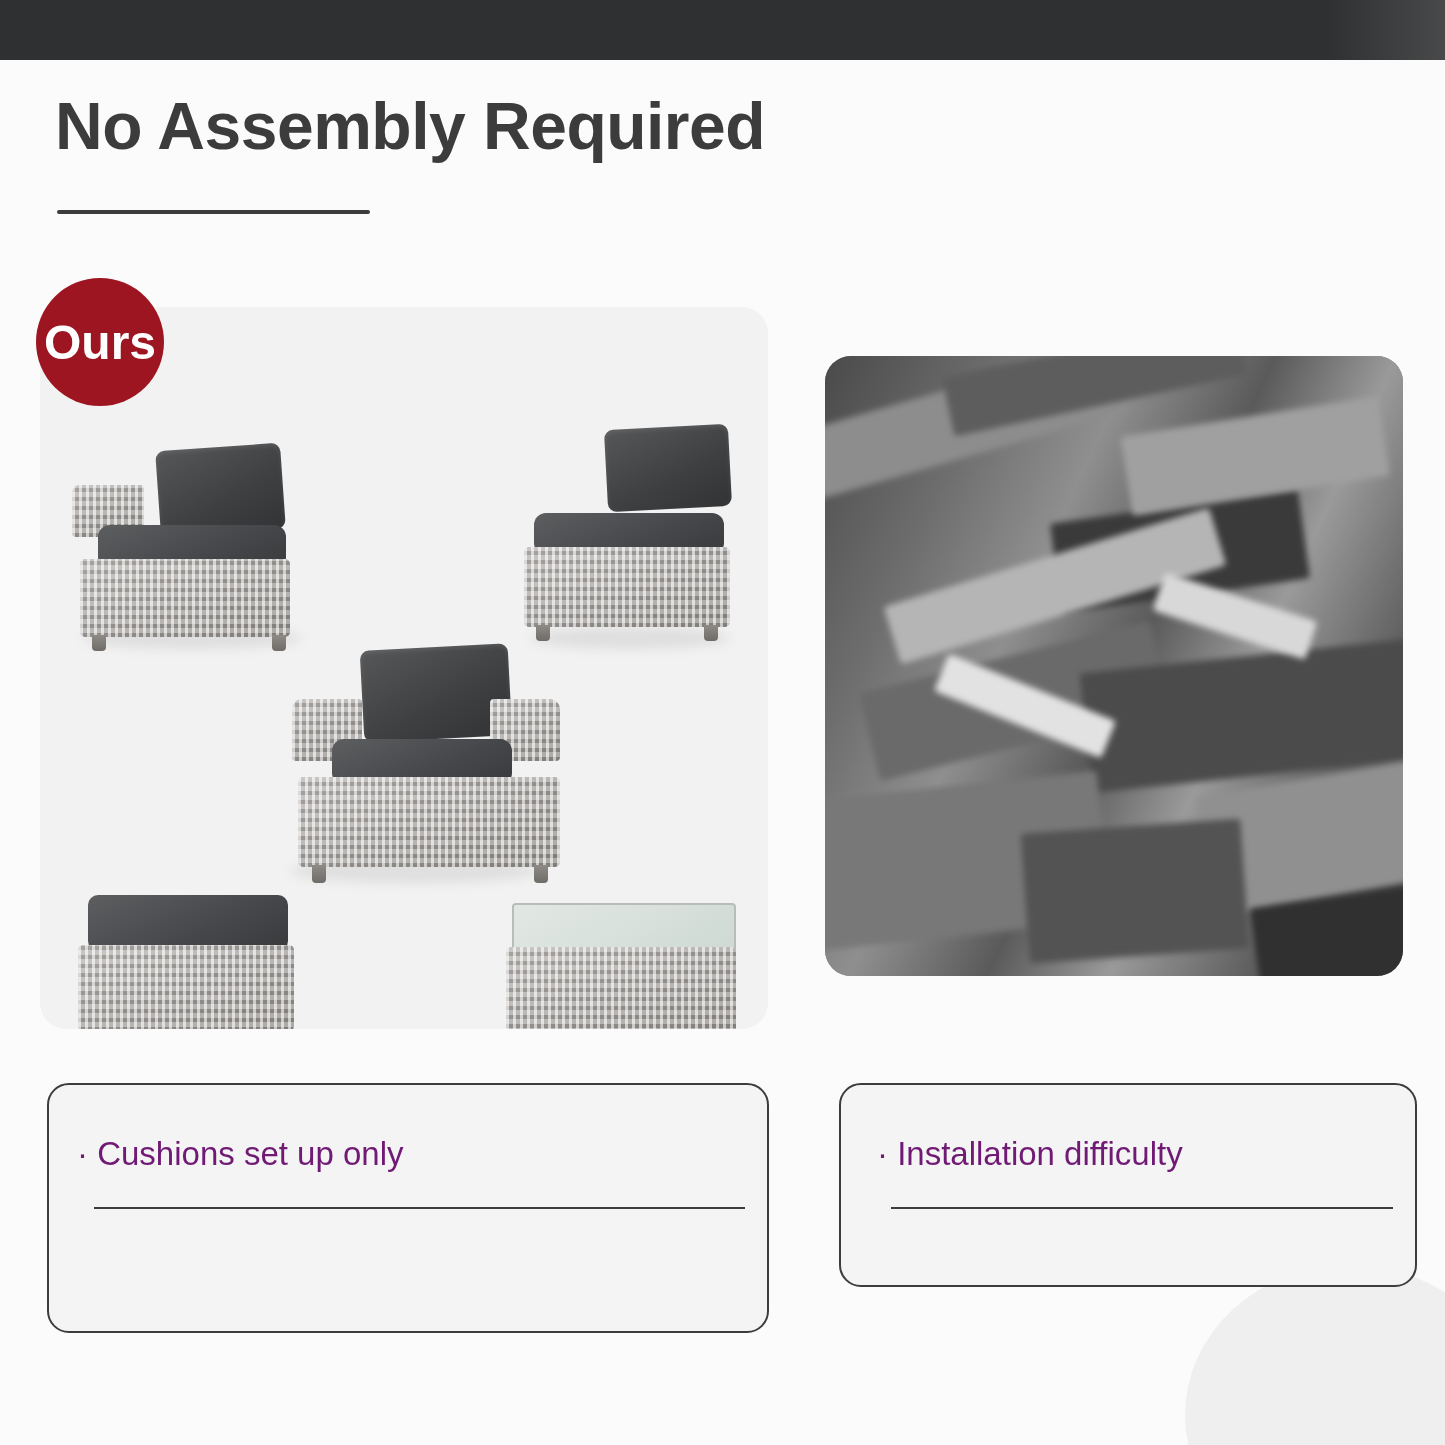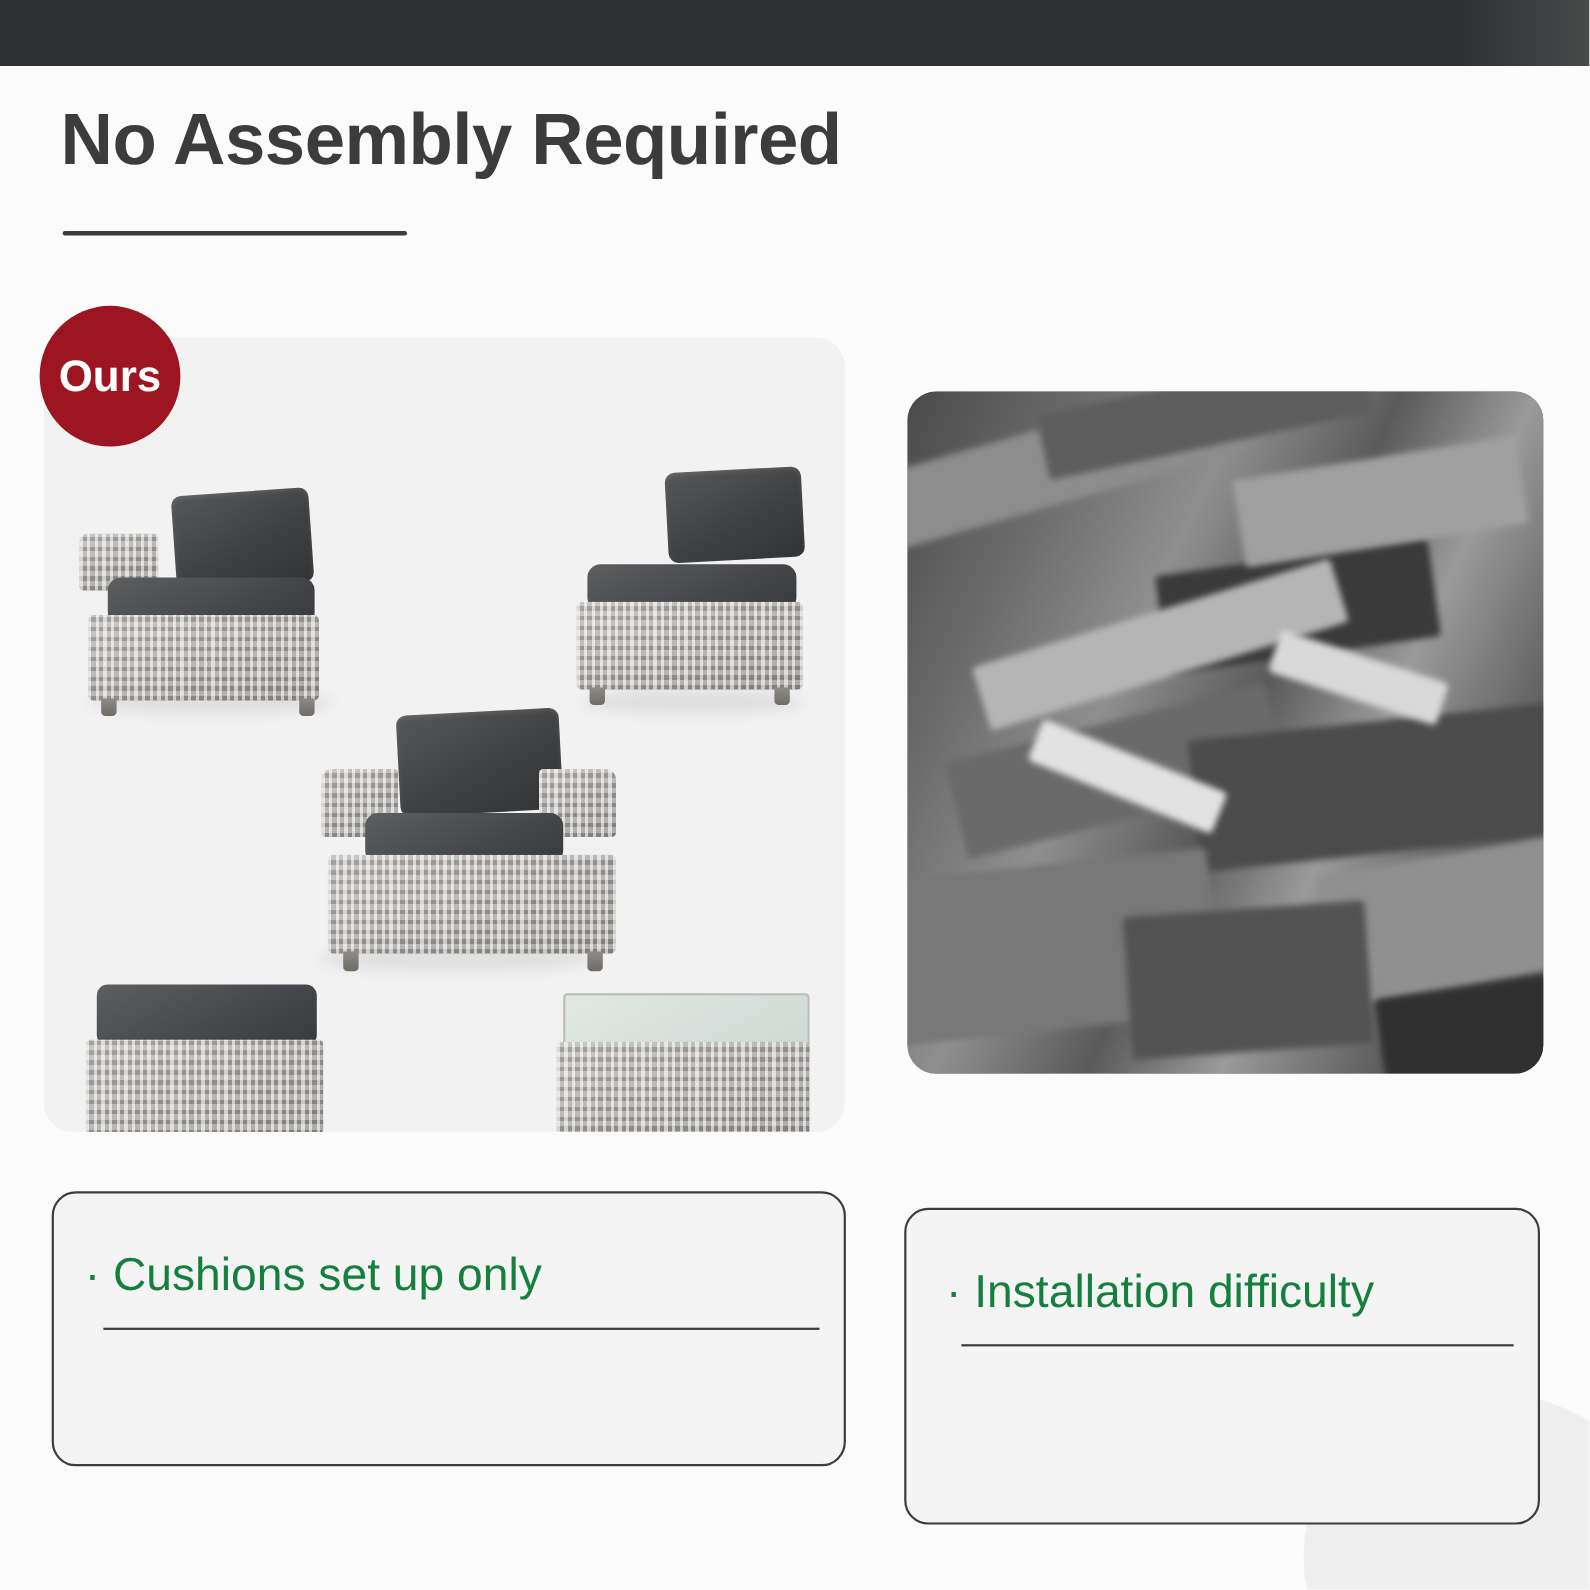--- a/index.html
+++ b/index.html
@@ -105,21 +105,21 @@
     align-items: center;
     justify-content: center;
     font-weight: bold;
     z-index: 6;
   }
   .badge-ours {
     left: 36px;
     top: 218px;
     width: 128px;
     height: 128px;
-    font-size: 40px;
+    font-size: 48px;
   }
   .badge-other {
     left: 800px;
     top: 297px;
     width: 96px;
     height: 96px;
     font-size: 27px;
   }
   .badge-vs {
     left: 742px;
@@ -132,27 +132,27 @@
 
   
   .feature-box {
     position: absolute;
     border: 2px solid #3d3d3d;
     border-radius: 22px;
     background: #f4f4f4;
     box-sizing: border-box;
   }
   .feature-box.left  { left: 47px;  top: 1023px; width: 722px; height: 250px; }
-  .feature-box.right { left: 822px; top: 1023px; width: 578px; height: 288px; margin-top: 15px; }
+  .feature-box.right { left: 839px; top: 1023px; width: 578px; height: 204px; }
 
   .feature-item {
     position: absolute;
     left: 28px;
-    font-size: 42px;
-    color: #15803d;
+    font-size: 33px;
+    color: #701a75;
     white-space: nowrap;
   }
   .feature-box.left  .feature-item { left: 28px; }
   .feature-box.right .feature-item { left: 36px; }
   .feature-item.first { top: 50px; }
   .feature-item.second { top: 151px; }
 
   .feature-sep {
     position: absolute;
     height: 2px;

